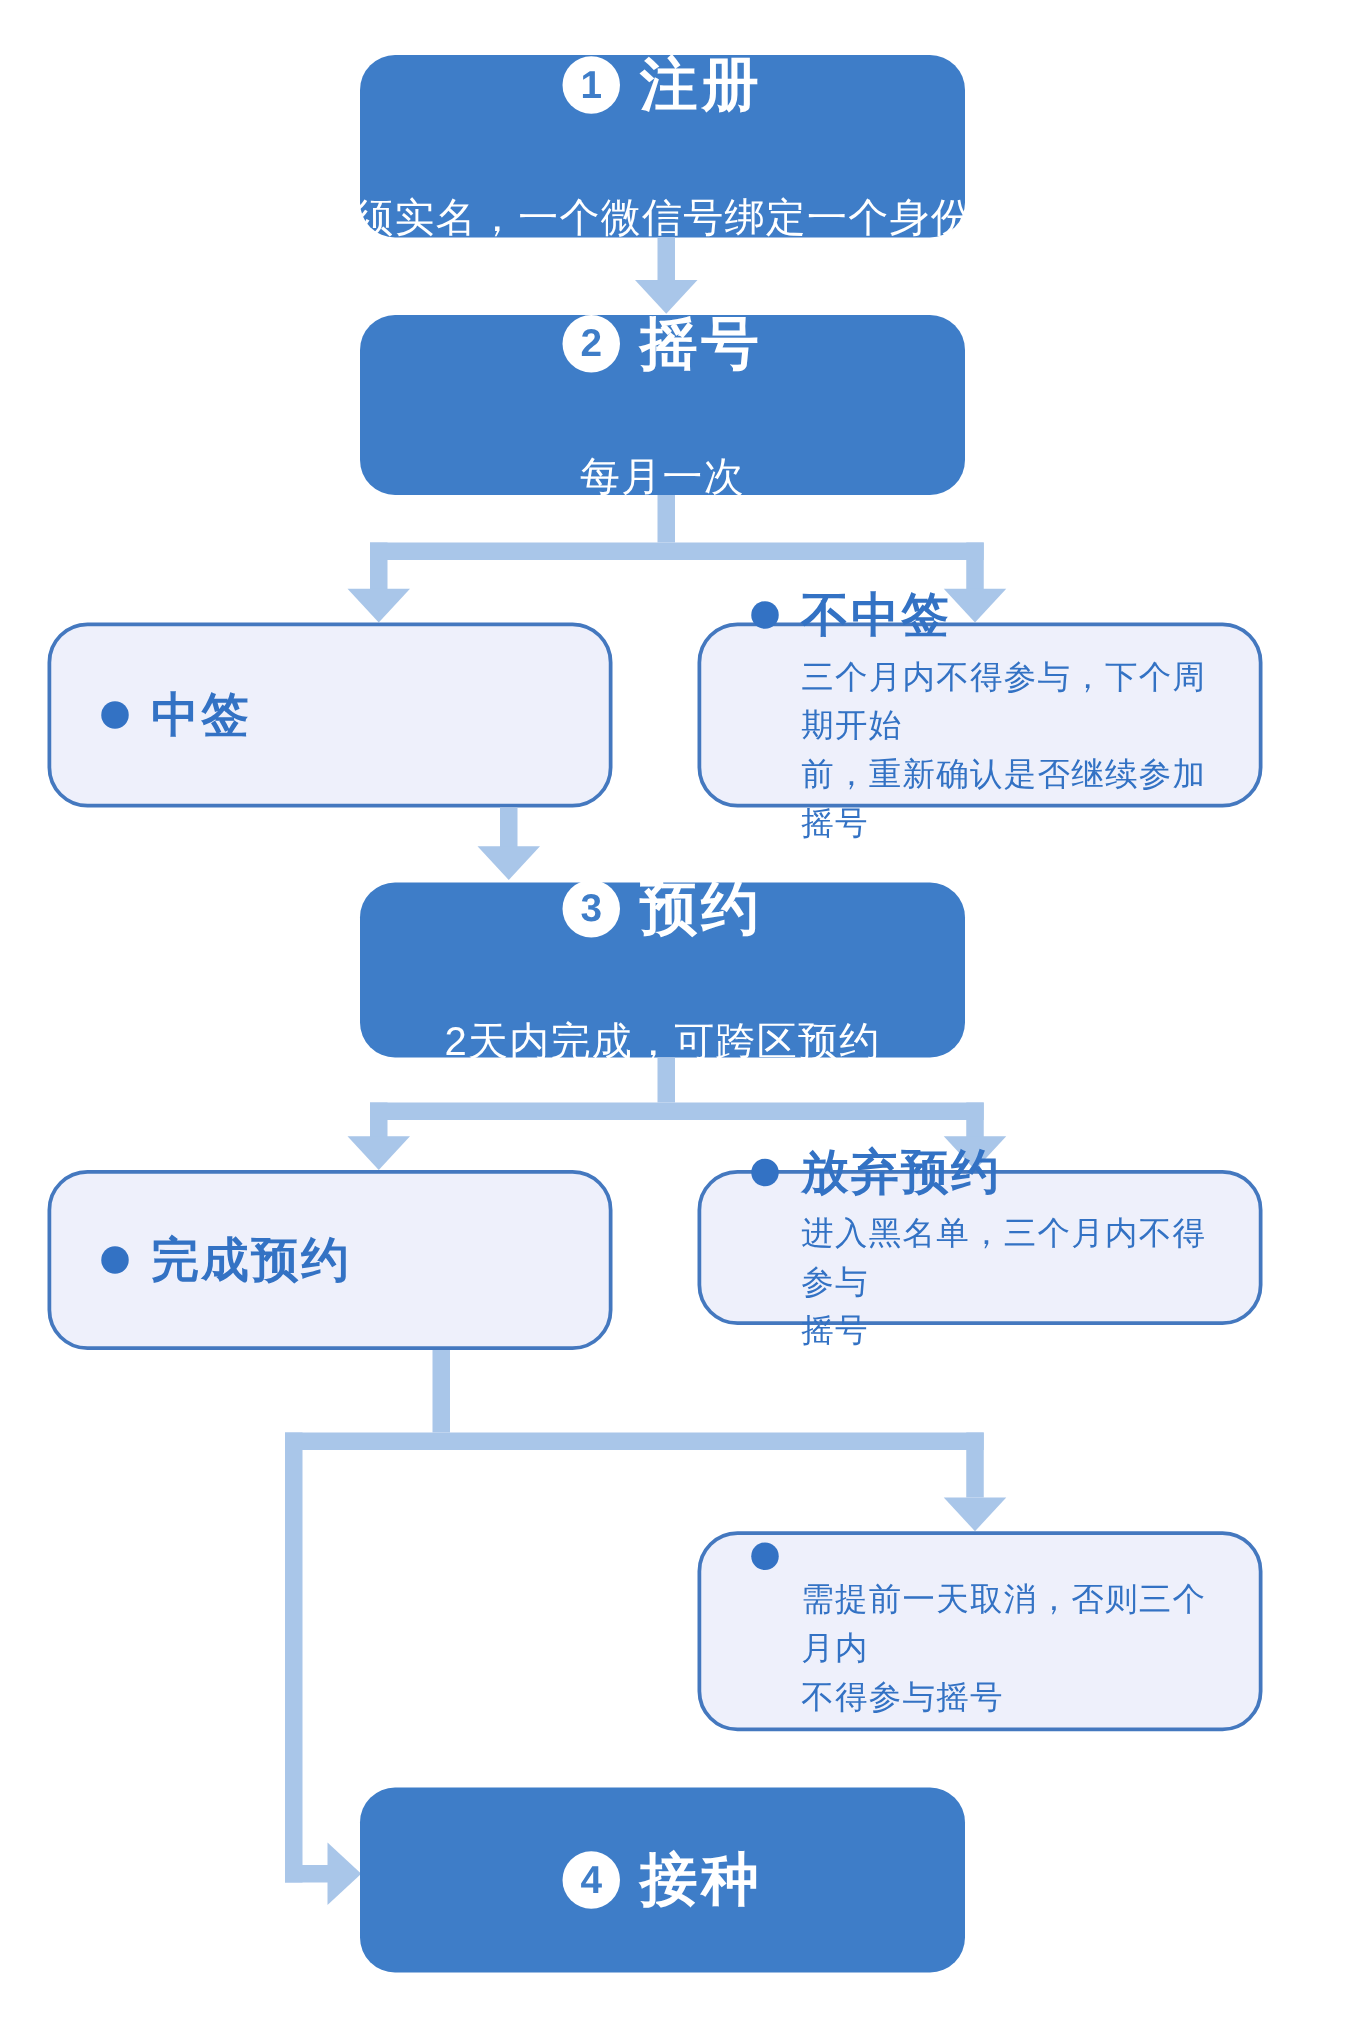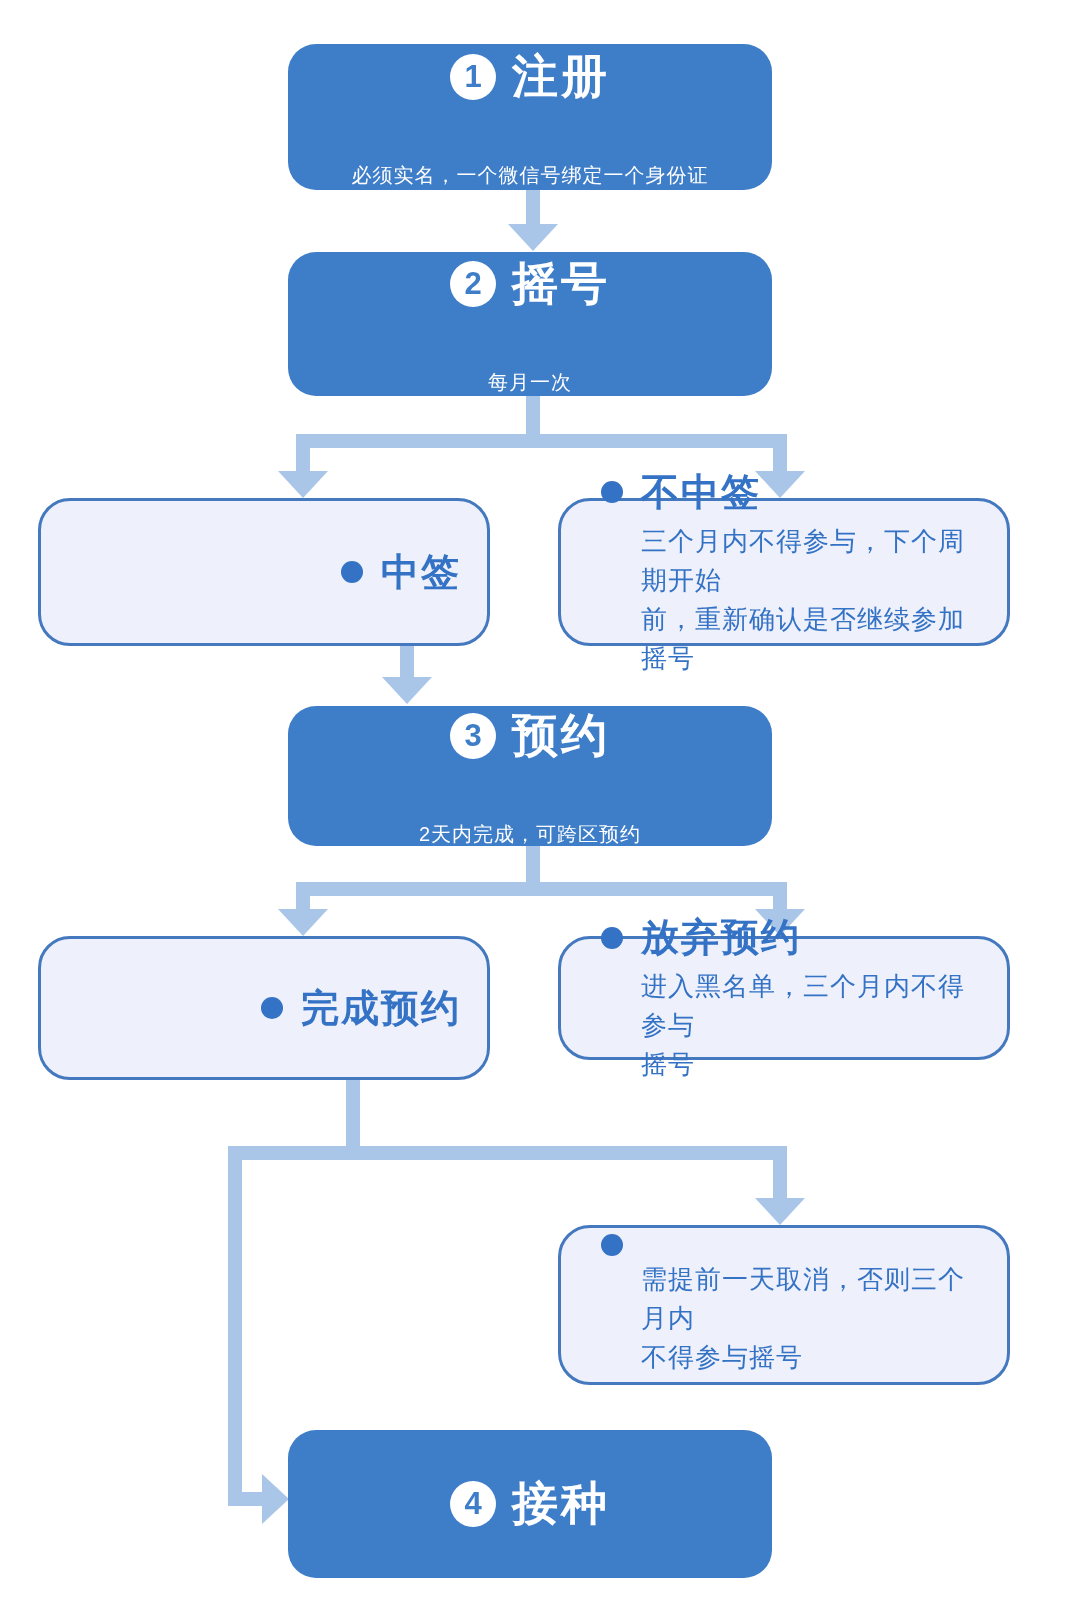--- a/index.html
+++ b/index.html
@@ -23,32 +23,32 @@
     box-sizing:border-box;
   }
   .step-head{display:flex;align-items:center;gap:16px;}
   .badge{
     width:46px;height:46px;border-radius:50%;
     background:#FFFFFF;color:var(--step_fill,#3E7DC8);
     font-weight:bold;font-size:31px;
     display:flex;align-items:center;justify-content:center;
   }
   .step-title{font-size:46px;font-weight:bold;letter-spacing:3px;text-align:center;}
-  .step-sub{font-size:20px;letter-spacing:1px;white-space:nowrap;margin-top:44px;}
+  .step-sub{font-size:32px;letter-spacing:1px;white-space:nowrap;margin-top:44px;}
   
   .outcome{
     position:absolute;width:452px;box-sizing:border-box;
     background:var(--outcome_fill,#EEF0FB);
     border:3px solid var(--outcome_border,#4478BF);
     border-radius:32px;
     color:var(--outcome_text,#3372C4);
     display:flex;flex-direction:column;justify-content:center;
     padding:18px 26px 18px 40px;
   }
-  .outcome.center{align-items:flex-end;}
+  .outcome.center{align-items:flex-start;}
   .o-head{display:flex;align-items:center;gap:18px;}
   .bullet{
     width:22px;height:22px;border-radius:50%;
     background:var(--outcome_text,#3372C4);flex:0 0 auto;
   }
   .o-title{font-size:38px;font-weight:bold;letter-spacing:2px;white-space:nowrap;}
   .o-desc{font-size:26px;line-height:39px;margin-left:40px;margin-top:4px;letter-spacing:1px;}
   
   .seg{position:absolute;background:var(--connector,#A9C6E9);}
   .head-down{

